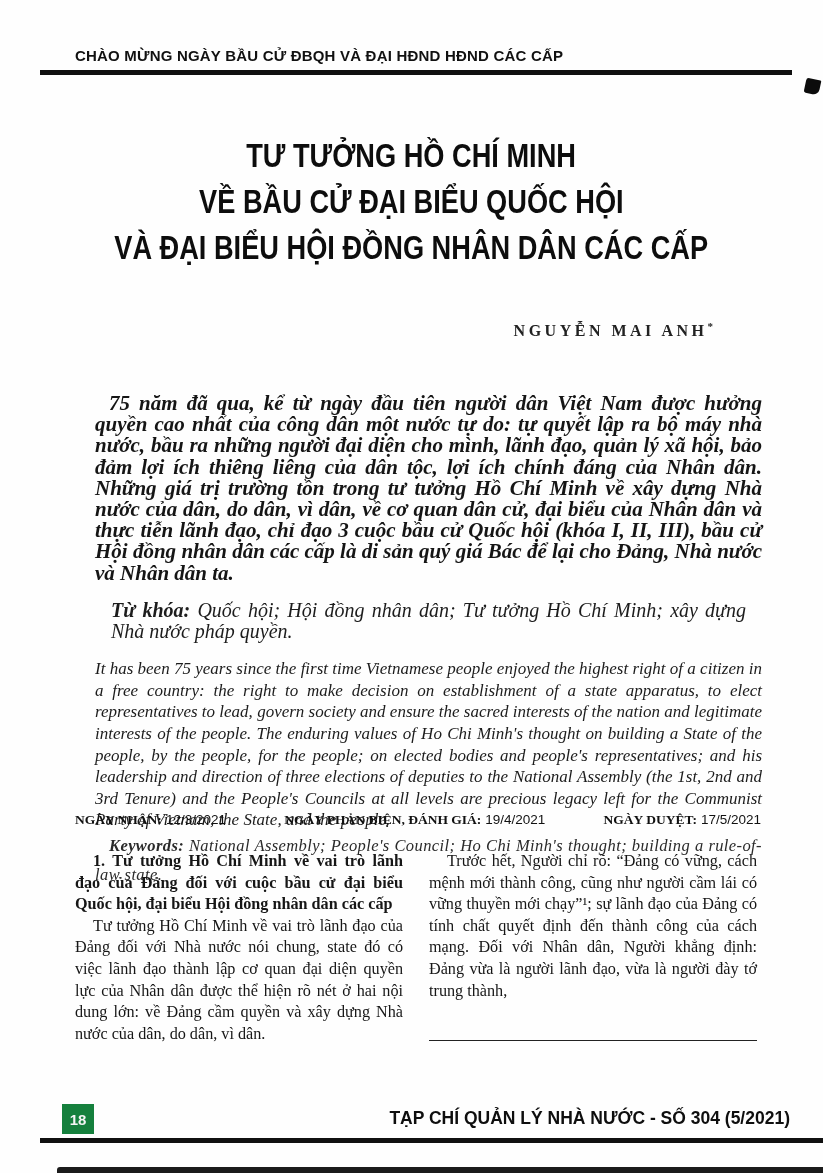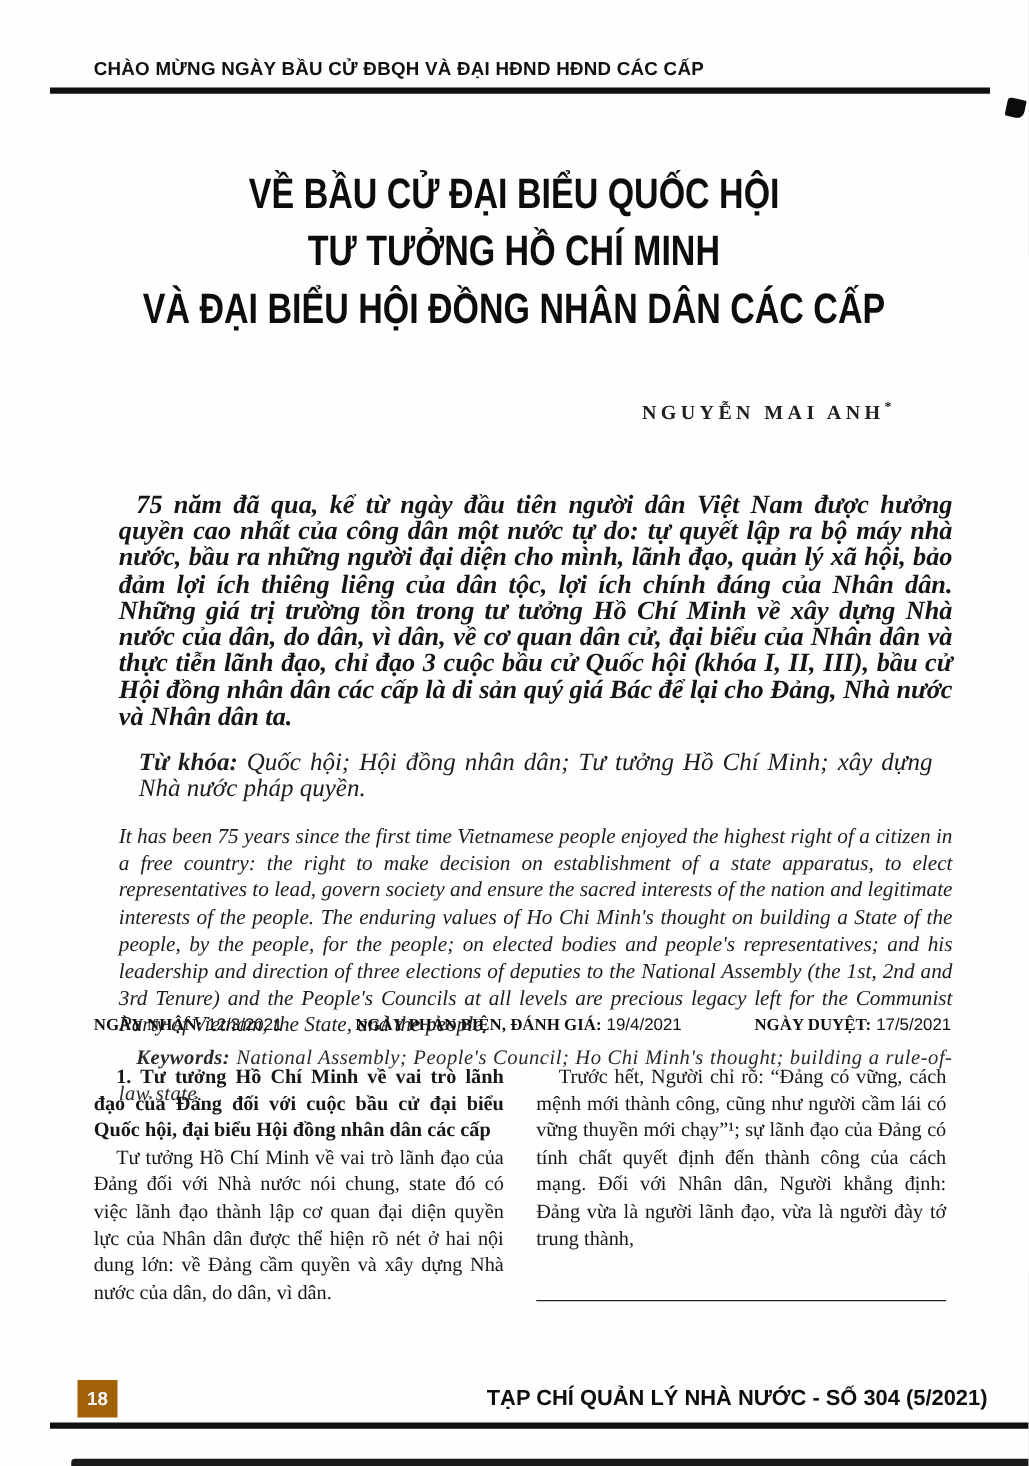--- a/index.html
+++ b/index.html
@@ -139,21 +139,21 @@
   }
   .footnote-block { margin-top: 38px; }
   .footnote-rule { border: none; border-top: 1.5px solid #222; margin: 0 0 6px 0; width: 100%; }
   .footnote-text { font-style: italic; margin: 0; text-indent: 4px; }
 
   
   .page-num-box {
     position: absolute;
     left: 62px; top: 1104px;
     width: 32px; height: 30px;
-    background: #a16207;
+    background: #15803d;
     color: #f5f5f5;
     font-family: "Liberation Sans", sans-serif;
     font-weight: bold;
     font-size: 15px;
     display: flex;
     align-items: center;
     justify-content: center;
   }
   .journal-title {
     position: absolute;
@@ -178,22 +178,22 @@
 </head>
 <body>
 
 <div class="page">
 
   <div class="banner">CHÀO MỪNG NGÀY BẦU CỬ ĐBQH VÀ ĐẠI HĐND HĐND CÁC CẤP</div>
   <div class="banner-rule"></div>
   <div class="corner-mark"></div>
 
   <div class="title-block">
+    <span class="title-line"><span>TƯ TƯỞNG HỒ CHÍ MINH</span></span>
     <span class="title-line"><span>VỀ BẦU CỬ ĐẠI BIỂU QUỐC HỘI</span></span>
-    <span class="title-line"><span>TƯ TƯỞNG HỒ CHÍ MINH</span></span>
     <span class="title-line"><span>VÀ ĐẠI BIỂU HỘI ĐỒNG NHÂN DÂN CÁC CẤP</span></span>
   </div>
 
   <div class="author-line">
     <span>NGUYỄN MAI ANH</span><sup>*</sup>
   </div>
 
   <div class="abstract">
     <p class="abstract-vi">75 năm đã qua, kể từ ngày đầu tiên người dân Việt Nam được hưởng quyền cao nhất của công dân một nước tự do: tự quyết lập ra bộ máy nhà nước, bầu ra những người đại diện cho mình, lãnh đạo, quản lý xã hội, bảo đảm lợi ích thiêng liêng của dân tộc, lợi ích chính đáng của Nhân dân. Những giá trị trường tồn trong tư tưởng Hồ Chí Minh về xây dựng Nhà nước của dân, do dân, vì dân, về cơ quan dân cử, đại biểu của Nhân dân và thực tiễn lãnh đạo, chỉ đạo 3 cuộc bầu cử Quốc hội (khóa I, II, III), bầu cử Hội đồng nhân dân các cấp là di sản quý giá Bác để lại cho Đảng, Nhà nước và Nhân dân ta.</p>
     <p class="kw-vi">

